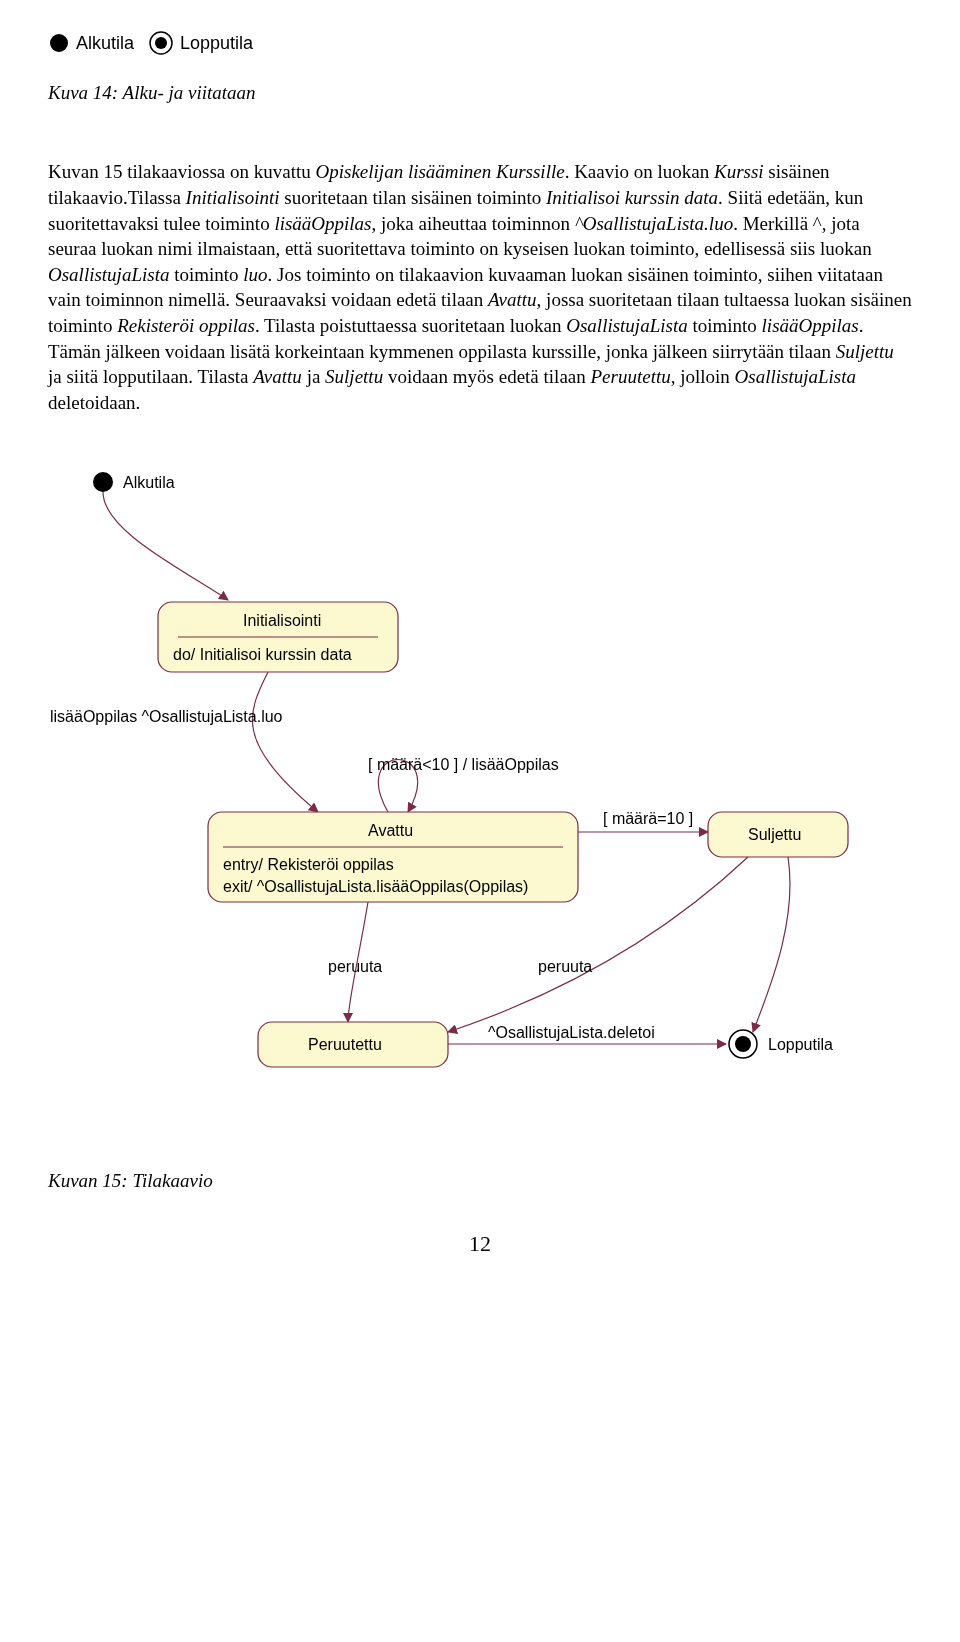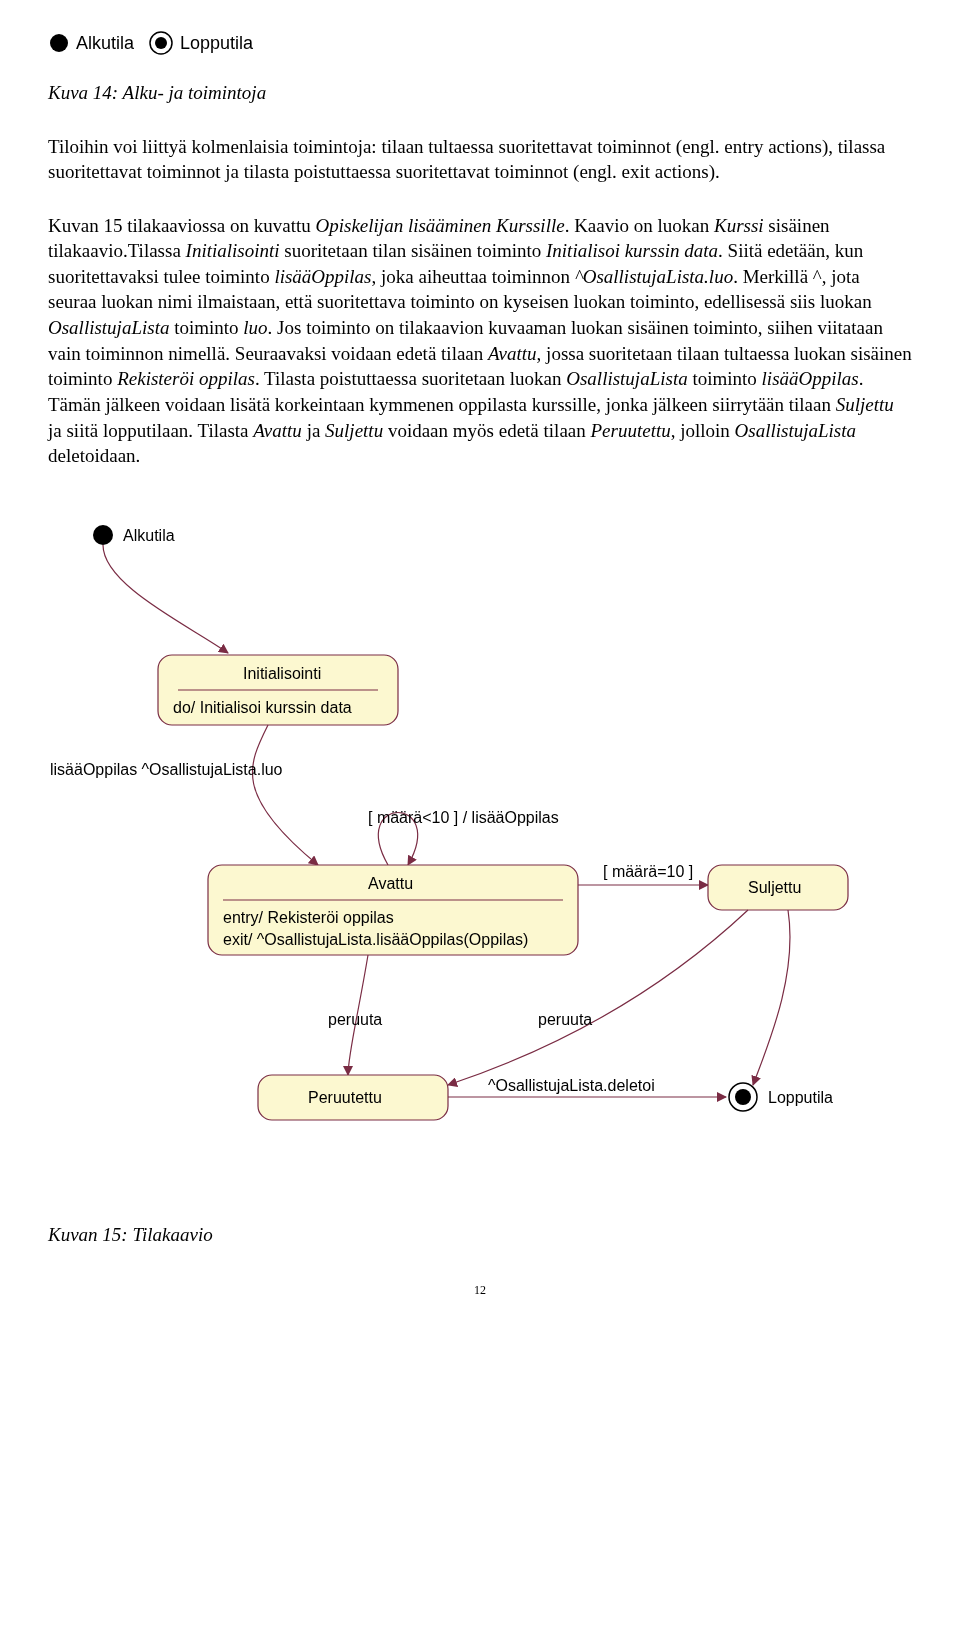--- a/index.html
+++ b/index.html
@@ -60,21 +60,21 @@
       stroke: #7a2c44;
       stroke-width: 1.2;
       fill: none;
     }
     .arrowhead {
       fill: #7a2c44;
     }
     .pagenum {
       text-align: center;
       margin-top: 35px;
-      font-size: 12px;
+      font-size: 22px;
     }
   </style>
 </head>
 <body>
 
 <div class="legend">
   <span>
     <svg width="22" height="22">
       <circle cx="11" cy="11" r="9" fill="#000"></circle>
     </svg>
@@ -82,26 +82,23 @@
   </span>
   <span>
     <svg width="26" height="26">
       <circle cx="13" cy="13" r="11" fill="none" stroke="#000" stroke-width="1.5"></circle>
       <circle cx="13" cy="13" r="6" fill="#000"></circle>
     </svg>
     <span class="legend-label">Lopputila</span>
   </span>
 </div>
 
-<div class="caption">Kuva 14: Alku- ja toimintoja</div>
+<div class="caption">Kuva 14: Alku- ja viitataan</div>
 
 <div class="bodytext">
-  <p>
-    <span>Tiloihin voi liittyä kolmenlaisia toimintoja: tilaan tultaessa suoritettavat toiminnot (engl. entry actions), tilassa suoritettavat toiminnot ja tilasta poistuttaessa suoritettavat toiminnot (engl. exit actions).</span>
-  </p>
   <br>
   <p>
     <span>Kuvan 15 tilakaaviossa on kuvattu </span><i>Opiskelijan lisääminen Kurssille</i><span>. Kaavio on luokan </span><i>Kurssi</i><span> sisäinen tilakaavio.Tilassa </span><i>Initialisointi</i><span> suoritetaan tilan sisäinen toiminto </span><i>Initialisoi kurssin data</i><span>. Siitä edetään, kun suoritettavaksi tulee toiminto </span><i>lisääOppilas</i><span>, joka aiheuttaa toiminnon </span><i>^OsallistujaLista.luo</i><span>. Merkillä ^, jota seuraa luokan nimi ilmaistaan, että suoritettava toiminto on kyseisen luokan toiminto, edellisessä siis luokan </span><i>OsallistujaLista</i><span> toiminto </span><i>luo</i><span>. Jos toiminto on tilakaavion kuvaaman luokan sisäinen toiminto, siihen viitataan vain toiminnon nimellä. Seuraavaksi voidaan edetä tilaan </span><i>Avattu</i><span>, jossa suoritetaan tilaan tultaessa luokan sisäinen toiminto </span><i>Rekisteröi oppilas</i><span>. Tilasta poistuttaessa suoritetaan luokan </span><i>OsallistujaLista</i><span> toiminto </span><i>lisääOppilas</i><span>. Tämän jälkeen voidaan lisätä korkeintaan kymmenen oppilasta kurssille, jonka jälkeen siirrytään tilaan </span><i>Suljettu</i><span> ja siitä lopputilaan. Tilasta </span><i>Avattu</i><span> ja </span><i>Suljettu</i><span> voidaan myös edetä tilaan </span><i>Peruutettu</i><span>, jolloin </span><i>OsallistujaLista</i><span> deletoidaan.</span>
   </p>
 </div>
 
 <div class="diagram-wrap">
 <svg width="860" height="680" viewBox="0 0 860 680">
   <defs>
     <marker id="arrow" markerWidth="10" markerHeight="10" refX="9" refY="5" orient="auto" markerUnits="userSpaceOnUse">

